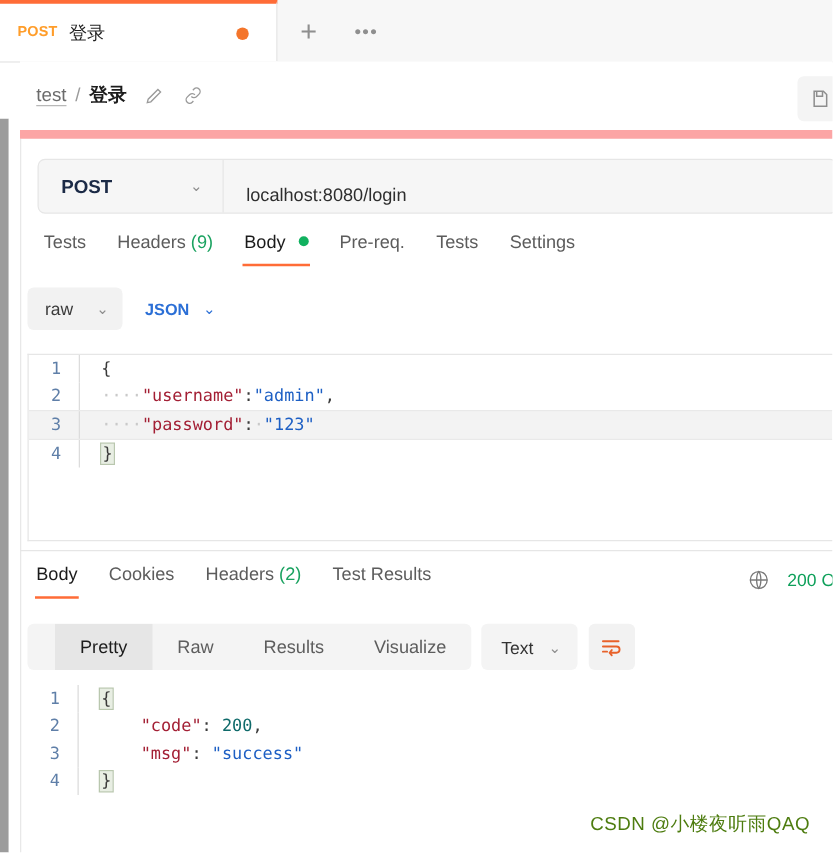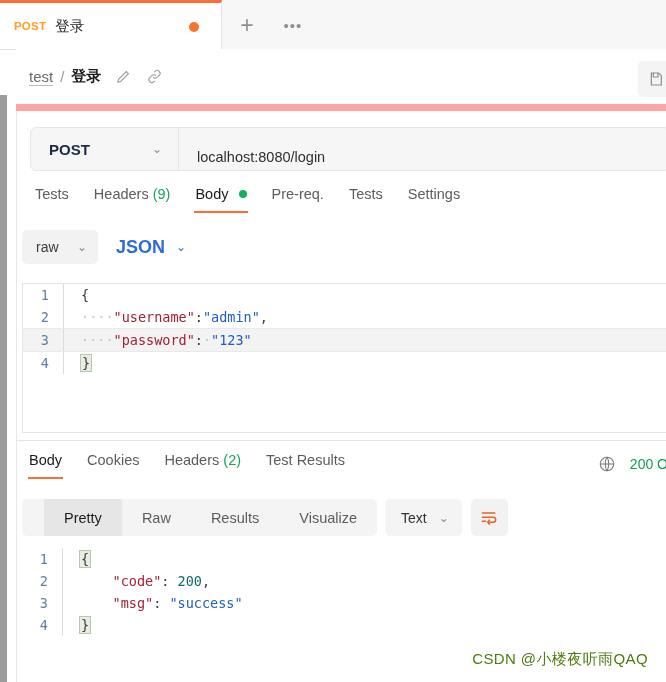--- a/index.html
+++ b/index.html
@@ -257,21 +257,21 @@
     min-width: 76px;
     justify-content: space-between;
   }
   .pill-label { font-size: 14px; color: #3b3b3b; }
   .json-sel {
     display: flex;
     align-items: center;
     margin-left: 18px;
   }
   .json-label {
-    font-size: 18px;
+    font-size: 13px;
     font-weight: 700;
     color: #2b6fd6;
     margin-right: 11px;
   }
   .json-chev { color: #2b6fd6; font-size: 12px; }
 
   
   .req-editor {
     position: absolute;
     left: 22px; top: 283px;

